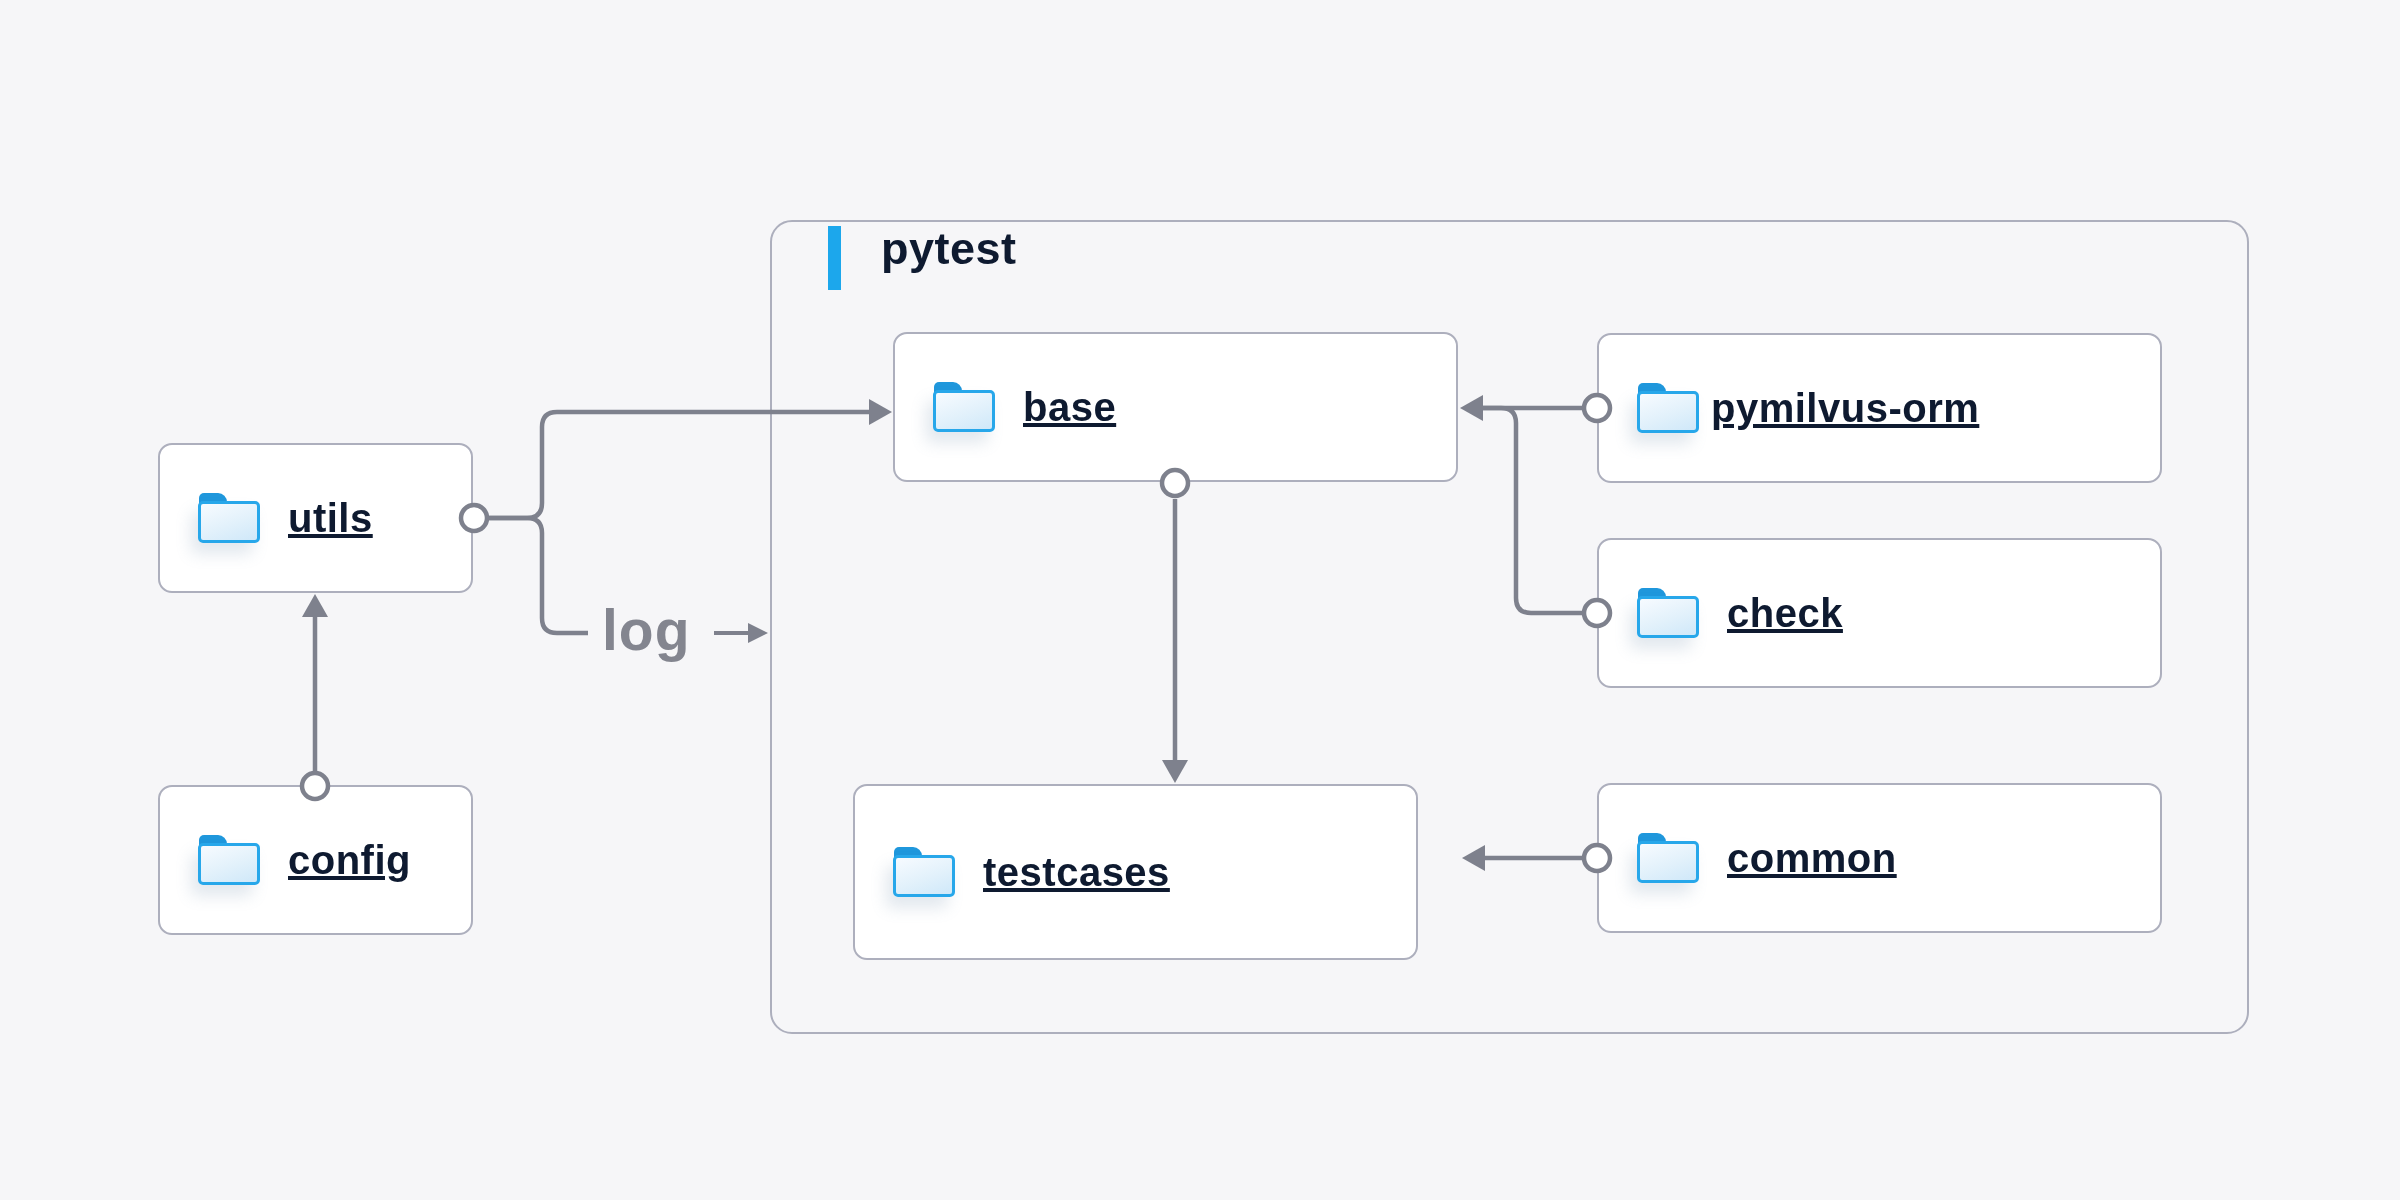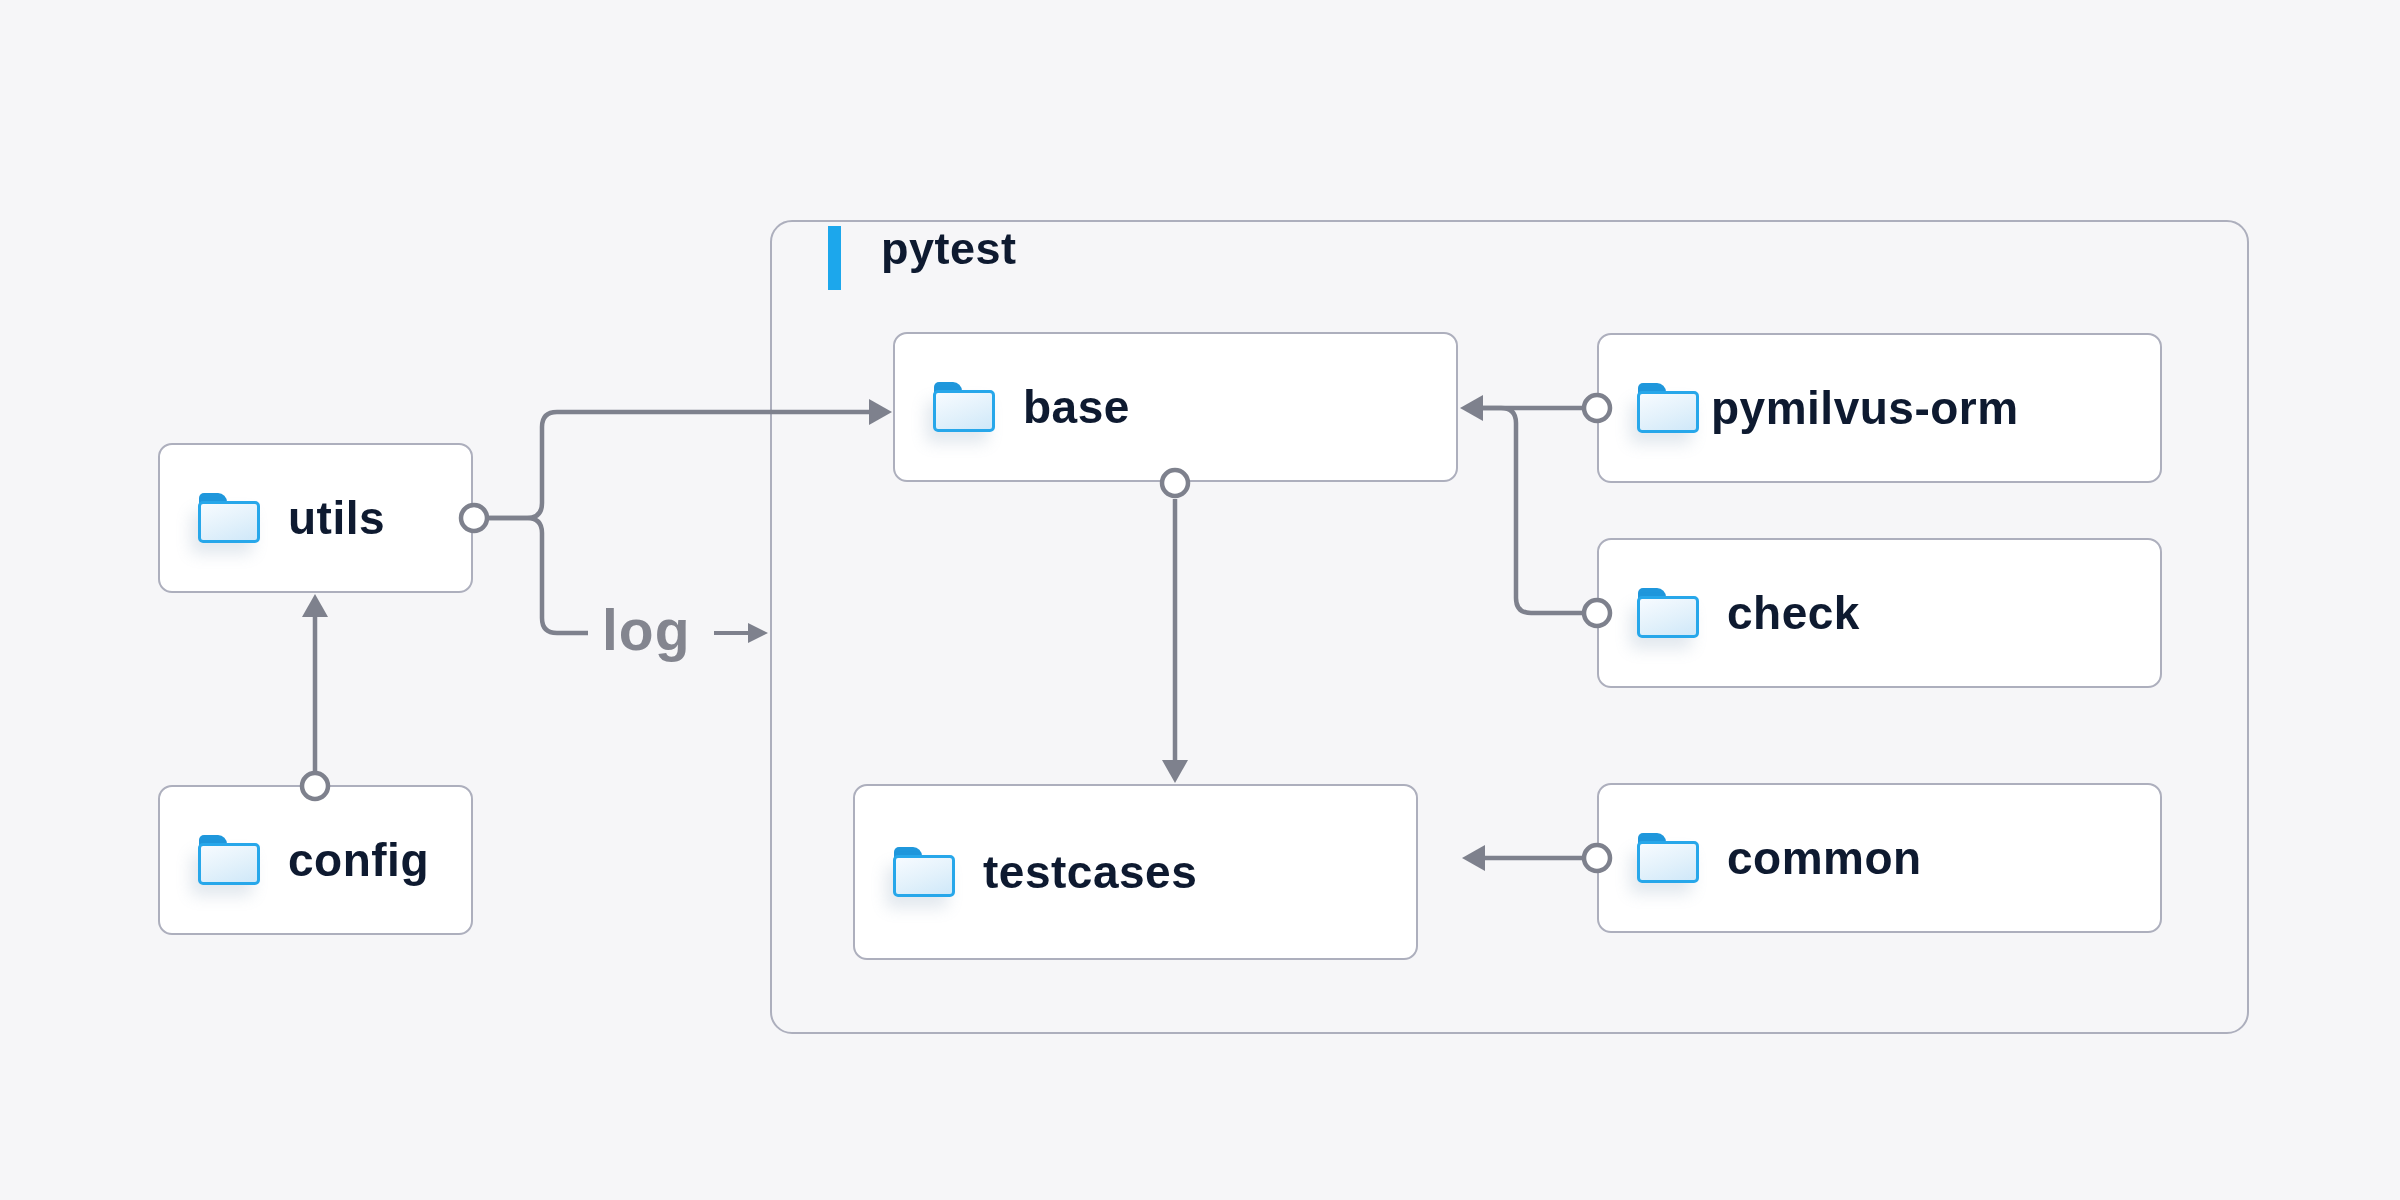--- a/index.html
+++ b/index.html
@@ -56,24 +56,25 @@
   .node{
     position:absolute;
     background:var(--node-background);
     border:2.5px solid var(--border-gray);
     border-radius:14px;
     box-sizing:border-box;
     display:flex;align-items:center;
     padding-left:38px;gap:28px;
   }
   .node-label{
-    font-size:46px;font-weight:700;
+    font-size:40px;font-weight:700;
     color:var(--text-navy);
     letter-spacing:0.5px;
     white-space:nowrap;
+    text-decoration:underline;
   }
 
   
   .folder{position:relative;width:62px;height:50px;flex:0 0 auto;}
   .folder .tab{
     position:absolute;top:0;left:1px;
     width:28px;height:18px;
     background:var(--folder-tab-blue);
     border-radius:5px 9px 0 0;
   }

